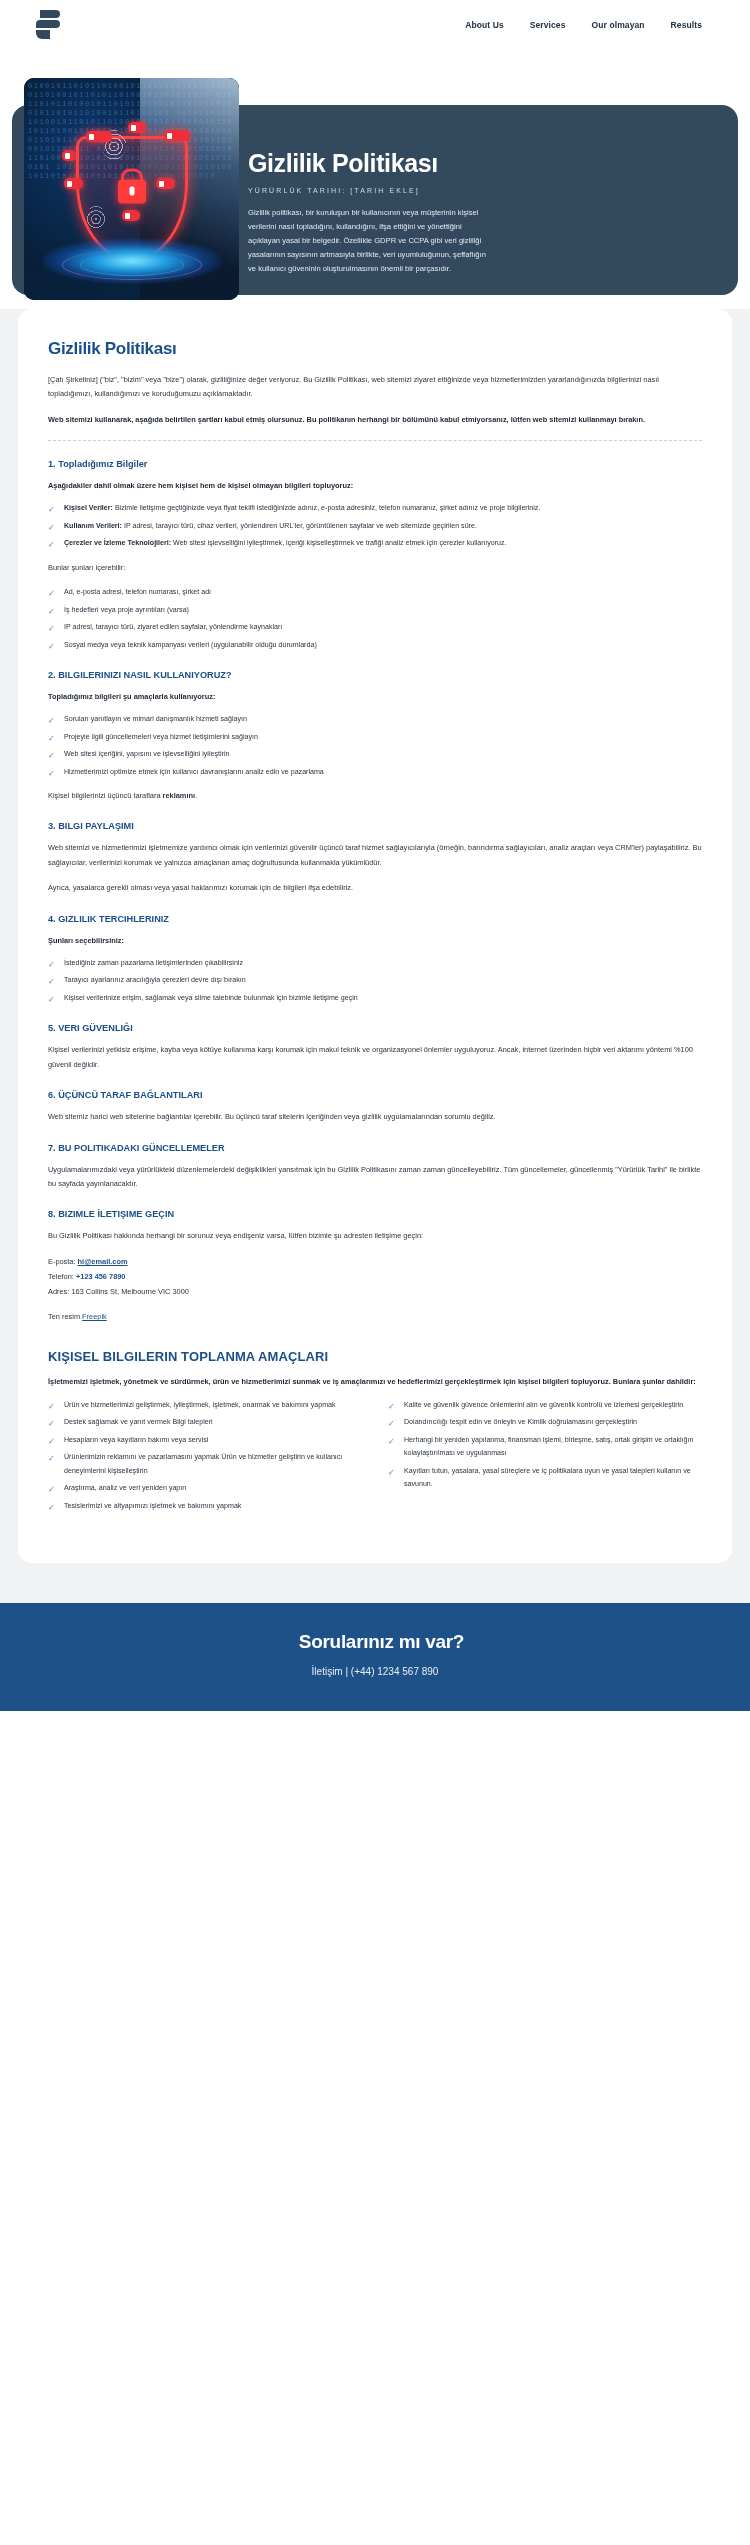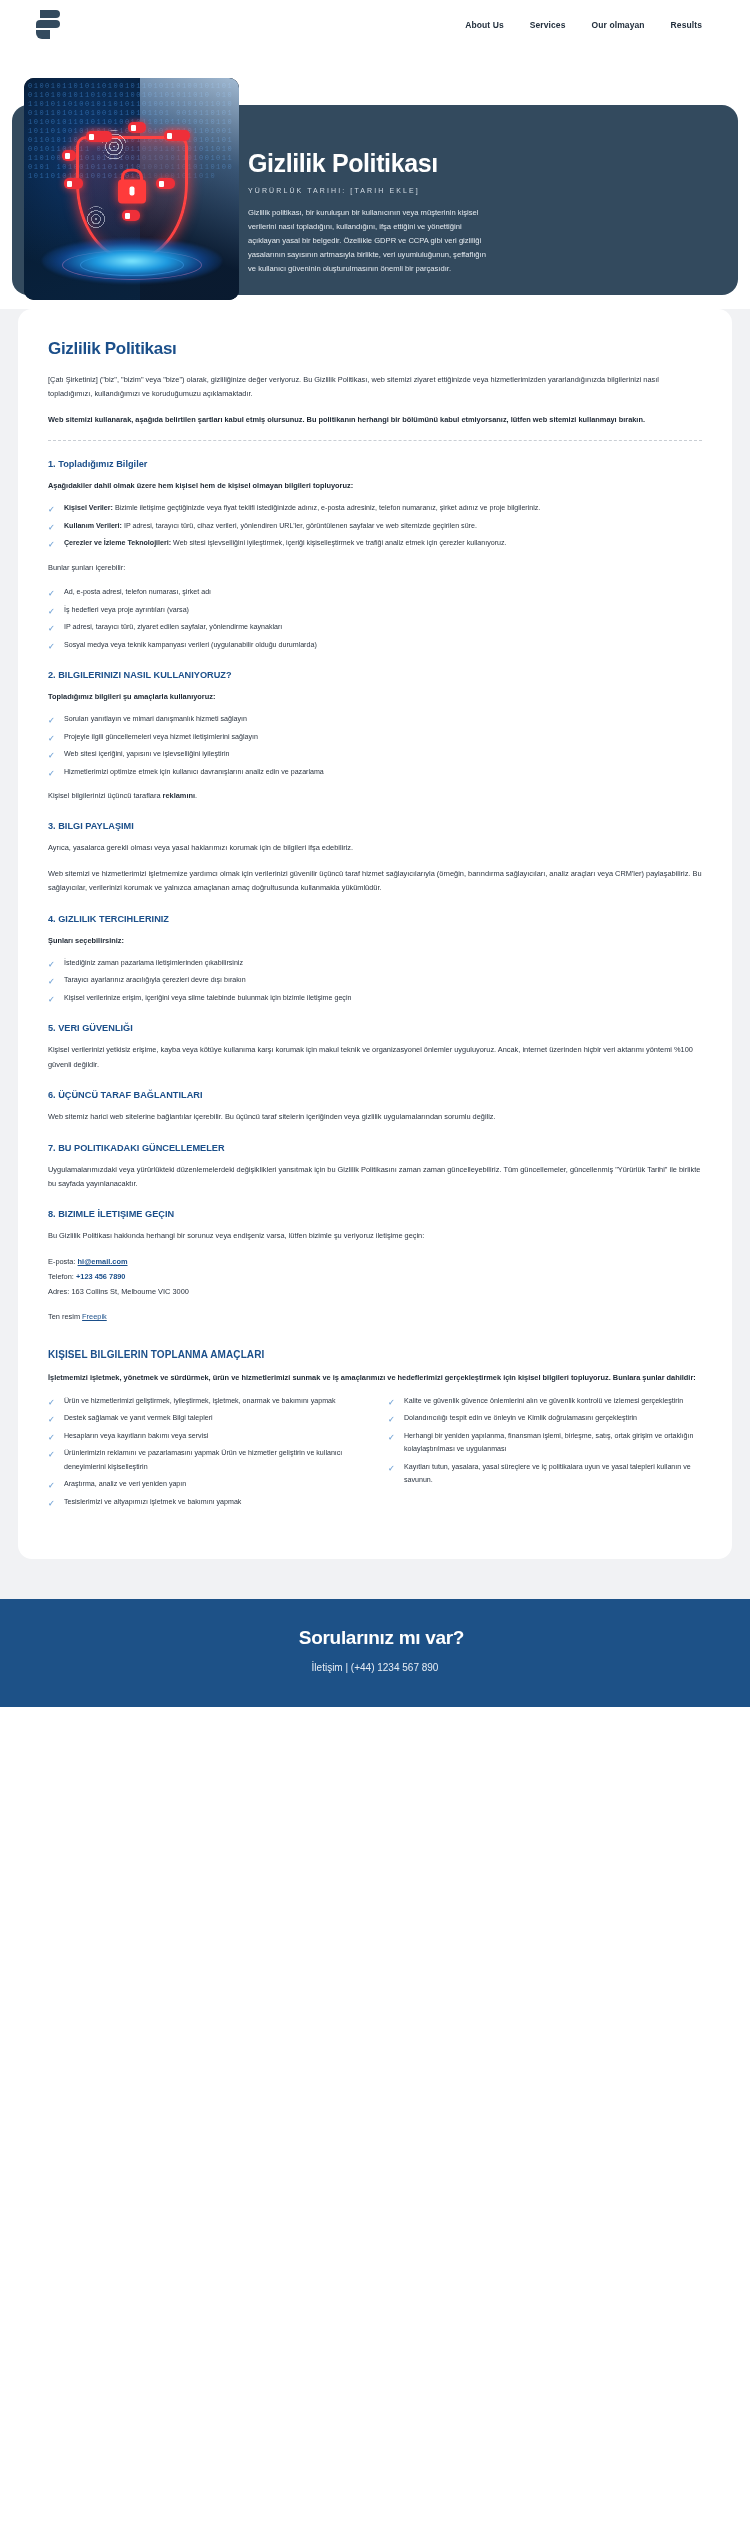--- a/index.html
+++ b/index.html
@@ -255,21 +255,21 @@
   }
   ul.checks li b { color: #1d2733; font-weight: 700; }
   .tight li { margin-bottom: 2px; }
 
   .contact-line { font-size: 7.4px; line-height: 2; color: #2b3440; }
   .mail { color: #1b4f8a; font-weight: 700; }
   .tel  { color: #1b4f8a; font-weight: 700; }
   .freepik { color: #1b4f8a; text-decoration: underline; }
 
   h3.caps {
-    font-size: 10px;
+    font-size: 13px;
     font-weight: 700;
     color: #1b4f8a;
     margin: 24px 0 11px 0;
     letter-spacing: .1px;
   }
   .two-col {
     display: flex;
     gap: 26px;
     margin-top: 10px;
   }
@@ -374,42 +374,42 @@
     <div class="lead">Topladığımız bilgileri şu amaçlarla kullanıyoruz:</div>
     <ul class="checks tight">
       <li><span class="ck">✓</span><span>Soruları yanıtlayın ve mimari danışmanlık hizmeti sağlayın</span></li>
       <li><span class="ck">✓</span><span>Projeyle ilgili güncellemeleri veya hizmet iletişimlerini sağlayın</span></li>
       <li><span class="ck">✓</span><span>Web sitesi içeriğini, yapısını ve işlevselliğini iyileştirin</span></li>
       <li><span class="ck">✓</span><span>Hizmetlerimizi optimize etmek için kullanıcı davranışlarını analiz edin ve pazarlama</span></li>
     </ul>
     <p class="body">Kişisel bilgilerinizi üçüncü taraflara <b>reklamını</b>.</p>
 
     <h2 class="sec">3. BILGI PAYLAŞIMI</h2>
+    <p class="body">Web sitemizi ve hizmetlerimizi işletmemize yardımcı olmak için verilerinizi güvenilir üçüncü taraf hizmet sağlayıcılarıyla (örneğin, barındırma sağlayıcıları, analiz araçları veya CRM'ler) paylaşabiliriz. Bu sağlayıcılar, verilerinizi korumak ve yalnızca amaçlanan amaç doğrultusunda kullanmakla yükümlüdür.</p>
     <p class="body">Ayrıca, yasalarca gerekli olması veya yasal haklarımızı korumak için de bilgileri ifşa edebiliriz.</p>
-    <p class="body">Web sitemizi ve hizmetlerimizi işletmemize yardımcı olmak için verilerinizi güvenilir üçüncü taraf hizmet sağlayıcılarıyla (örneğin, barındırma sağlayıcıları, analiz araçları veya CRM'ler) paylaşabiliriz. Bu sağlayıcılar, verilerinizi korumak ve yalnızca amaçlanan amaç doğrultusunda kullanmakla yükümlüdür.</p>
 
     <h2 class="sec">4. GIZLILIK TERCIHLERINIZ</h2>
     <div class="lead">Şunları seçebilirsiniz:</div>
     <ul class="checks tight">
       <li><span class="ck">✓</span><span>İstediğiniz zaman pazarlama iletişimlerinden çıkabilirsiniz</span></li>
       <li><span class="ck">✓</span><span>Tarayıcı ayarlarınız aracılığıyla çerezleri devre dışı bırakın</span></li>
-      <li><span class="ck">✓</span><span>Kişisel verilerinize erişim, içeriğini veya silme talebinde bulunmak için bizimle iletişime geçin</span></li>
+      <li><span class="ck">✓</span><span>Kişisel verilerinize erişim, sağlamak veya silme talebinde bulunmak için bizimle iletişime geçin</span></li>
     </ul>
 
     <h2 class="sec">5. VERI GÜVENLIĞI</h2>
     <p class="body">Kişisel verilerinizi yetkisiz erişime, kayba veya kötüye kullanıma karşı korumak için makul teknik ve organizasyonel önlemler uyguluyoruz. Ancak, internet üzerinden hiçbir veri aktarımı yöntemi %100 güvenli değildir.</p>
 
     <h2 class="sec">6. ÜÇÜNCÜ TARAF BAĞLANTILARI</h2>
     <p class="body">Web sitemiz harici web sitelerine bağlantılar içerebilir. Bu üçüncü taraf sitelerin içeriğinden veya gizlilik uygulamalarından sorumlu değiliz.</p>
 
     <h2 class="sec">7. BU POLITIKADAKI GÜNCELLEMELER</h2>
     <p class="body">Uygulamalarımızdaki veya yürürlükteki düzenlemelerdeki değişiklikleri yansıtmak için bu Gizlilik Politikasını zaman zaman güncelleyebiliriz. Tüm güncellemeler, güncellenmiş "Yürürlük Tarihi" ile birlikte bu sayfada yayınlanacaktır.</p>
 
     <h2 class="sec">8. BIZIMLE İLETIŞIME GEÇIN</h2>
-    <p class="body">Bu Gizlilik Politikası hakkında herhangi bir sorunuz veya endişeniz varsa, lütfen bizimle şu veriyoruz iletişime geçin:</p>
+    <p class="body">Bu Gizlilik Politikası hakkında herhangi bir sorunuz veya endişeniz varsa, lütfen bizimle şu adresten iletişime geçin:</p>
     <div class="contact-line">
       <span>E-posta:</span>
       <a href="#" class="mail">hi@email.com</a>
     </div>
     <div class="contact-line">
       <span>Telefon:</span>
       <span class="tel">+123 456 7890</span>
     </div>
     <div class="contact-line">
       <span>Adres:</span>

